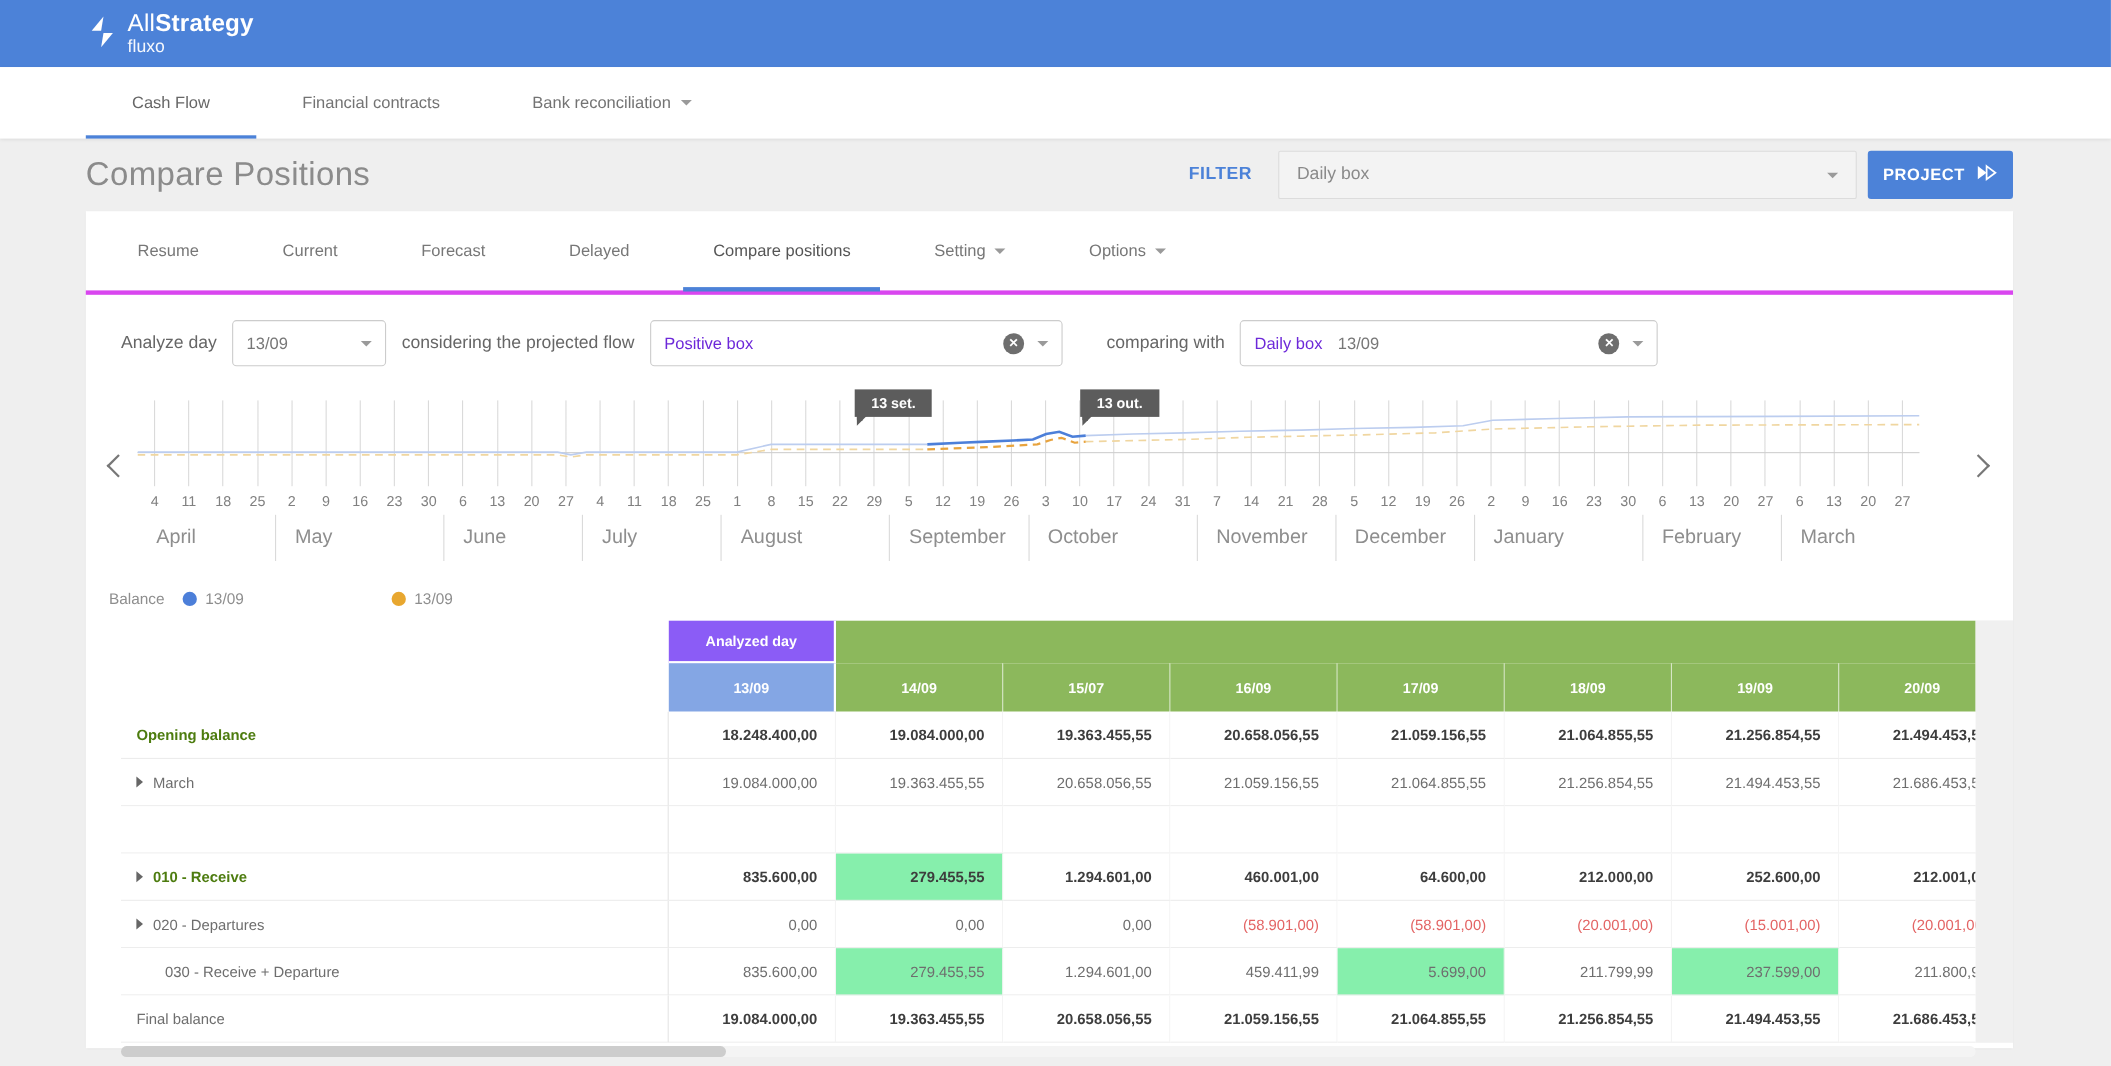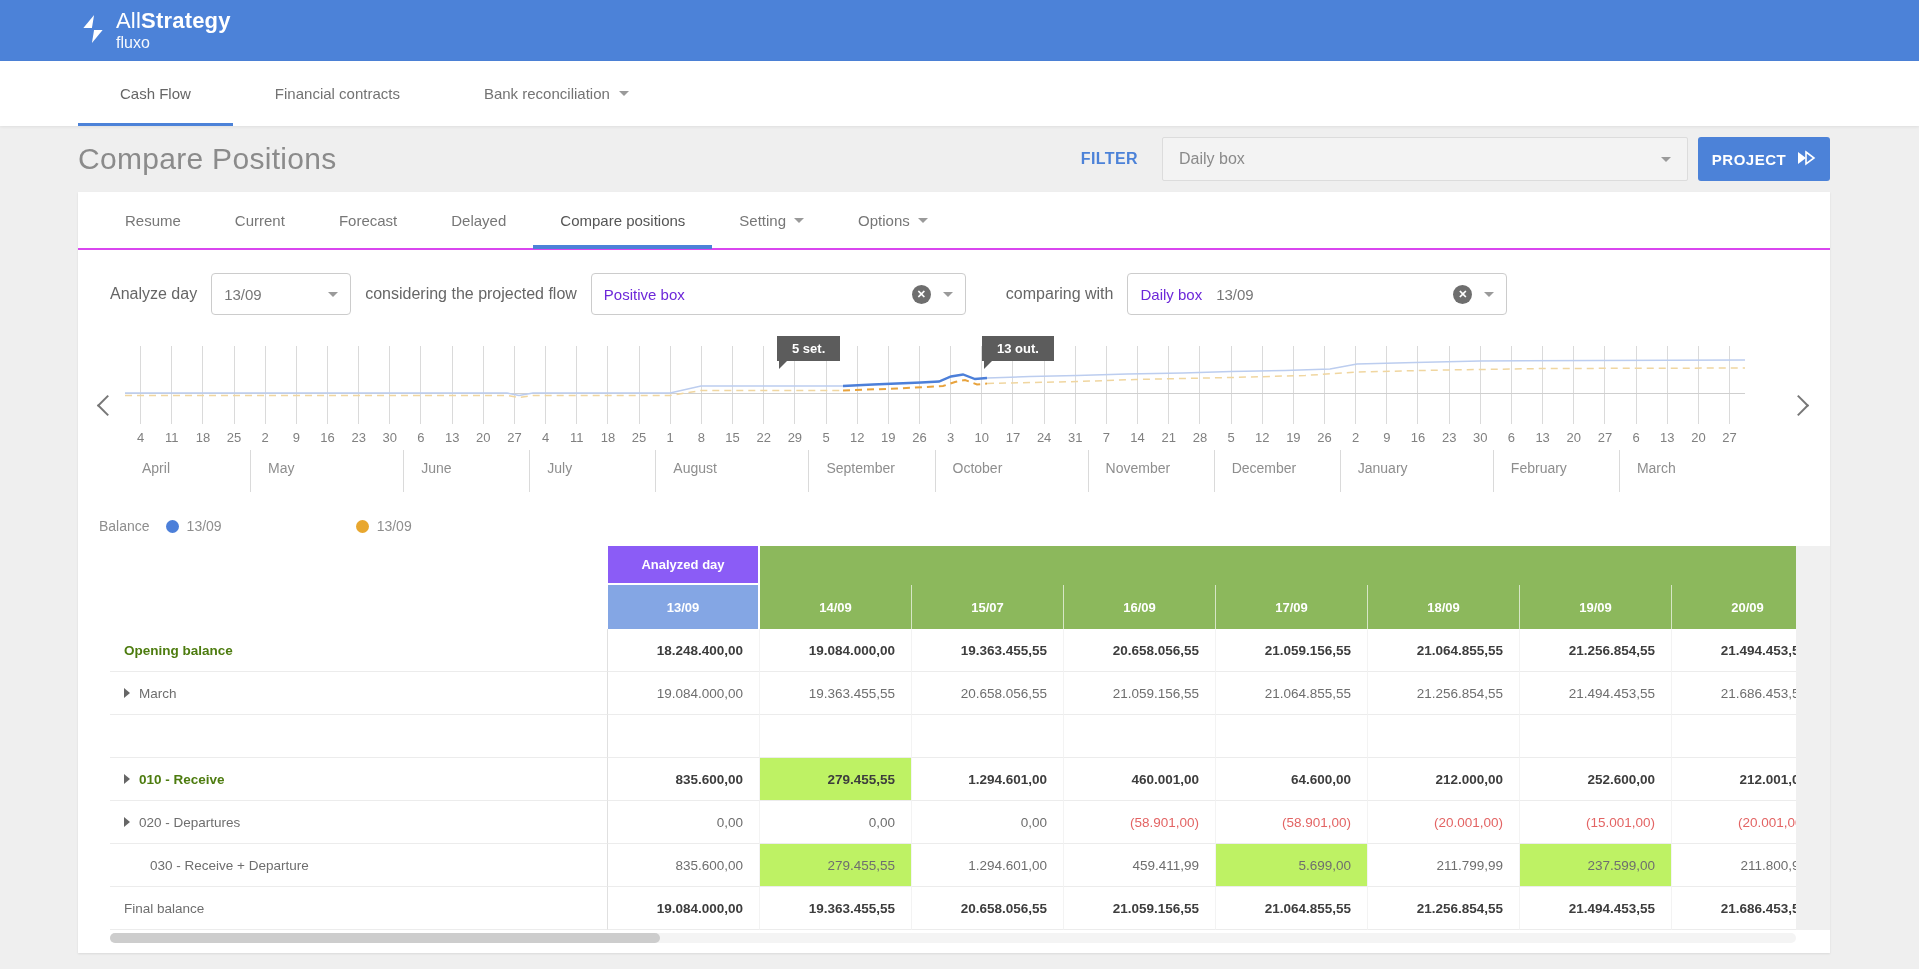--- a/index.html
+++ b/index.html
@@ -38,21 +38,21 @@
   .page-select .caret { margin-left:auto; }
   .project-btn { margin-left:10px; width:132px; height:44px; background:#4c82d8; color:#fff;
     border:none; border-radius:3px; font-size:15px; font-weight:bold; letter-spacing:.5px;
     display:flex; align-items:center; justify-content:center; gap:10px; cursor:pointer;
     font-family:"Liberation Sans", sans-serif; }
 
   
   .card { position:absolute; left:78px; top:192px; width:1752px; height:761px; background:#fff;
     box-shadow:0 1px 2px rgba(0,0,0,.09); }
 
-  .tabs { height:58px; display:flex; padding-left:20px; border-bottom:2px solid #d946ef; }
+  .tabs { height:76px; display:flex; padding-left:20px; border-bottom:4px solid #d946ef;gap:22px; }
   .tab { display:flex; align-items:center; gap:8px; padding:0 27px; font-size:15px;
     color:#777; cursor:pointer; position:relative; }
   .tab.active { color:#555; }
   .tab.active::after { content:''; position:absolute; left:0; right:0; bottom:-1px;
     height:4px; background:#4c82d8; }
 
   
   .filters { height:44px; margin:22px 0 0 32px; display:flex; align-items:center; }
   .f-label { font-size:16px; color:#666; }
   .select { height:42px; background:#fff; border:1px solid #ccc; border-radius:4px;
@@ -79,21 +79,21 @@
   .lines { position:absolute; inset:0; width:100%; height:100%; }
   .tooltip { position:absolute; top:-10px; height:25px; background:#5c5c5c; color:#fff;
     font-size:13px; font-weight:bold; line-height:25px; padding:0 15px; white-space:nowrap; }
   .tooltip::after { content:''; position:absolute; left:2px; bottom:-8px;
     border:5px solid transparent; border-top-color:#5c5c5c; border-left-color:#5c5c5c; }
   .tt-left { left:652px; }
   .tt-right { left:857px; }
   .day-row { display:flex; width:1620px; margin-left:47px; height:26px; align-items:center; }
   .day { flex:1; text-align:center; font-size:13px; color:#808080; }
   .month-row { display:flex; width:1620px; margin-left:47px; height:42px; }
-  .month { border-left:1px solid #dadada; padding:10px 0 0 17px; font-size:14px; color:#8e8e8e; }
+  .month { border-left:1px solid #dadada; padding:10px 0 0 17px; font-size:18px; color:#8e8e8e; }
   .month:first-child { border-left:none; }
   .chev { position:absolute; top:52px; width:15px; height:15px; border-left:2px solid #777;
     border-bottom:2px solid #777; cursor:pointer; }
   .chev-l { left:22px; transform:rotate(45deg); }
   .chev-r { right:24px; transform:rotate(225deg); }
 
   
   .legend { margin:26px 0 0 21px; display:flex; align-items:center; font-size:14px; color:#8e8e8e; }
   .lg-item { display:flex; align-items:center; gap:8px; margin-left:44px; }
   .lg-item:first-of-type { margin-left:16px; }
@@ -112,21 +112,21 @@
   .hblue  { background:#8b5cf6; border-right:2px solid #fff; border-bottom:2px solid #fff; }
   .hblue2 { background:#84a6e4; border-right:2px solid #fff; }
   .hgreen { background:#8cb85c; }
   .hgreen2{ background:#8cb85c; border-right:1px solid rgba(255,255,255,.65); }
   td { height:43px; font-size:13.5px; color:#6e6e6e; text-align:right; padding-right:16px;
     border-bottom:1px solid #ececec; border-right:1px solid #f3f3f3; background:#fff; }
   td.label { text-align:left; padding-left:14px; border-right:1px solid #e0e0e0; }
   td.indent { padding-left:40px; }
   tr.strongvals td.num { color:#3d3d3d; font-weight:bold; }
   td.label .lbl-strong { color:#4d7c0f; font-weight:bold; }
-  td.hl { background:#bef264;margin-top:34px; }
+  td.hl { background:#86efac;margin-top:34px; }
   td.neg { color:#e36464; }
   .rowarrow { display:inline-block; width:0; height:0; border-top:5px solid transparent;
     border-bottom:5px solid transparent; border-left:6px solid #666; margin-right:9px;
     cursor:pointer; }
   .side-strip { width:34px; background:#f0f0f0; }
 
   
   .scrollbar { margin:3px 0 0 32px; width:1686px; height:10px; position:relative;
     background:#f4f4f4; border-radius:5px; }
   .thumb { position:absolute; left:0; top:0; width:550px; height:10px; background:#cdcdcd;
@@ -291,21 +291,21 @@
         </div>
       <div class="baseline"></div>
       <svg class="lines" viewBox="0 0 1620 78" preserveAspectRatio="none">
         <path d="M0,47 L382,47 L394,49.5 L408,47 L545,47 L576,40 L718,40" fill="none" stroke="#bccdef" stroke-width="1.5"></path>
         <path d="M862,32 L905,30.5 L952,29.5 L1002,28 L1058,27 L1106,25.5 L1160,24.5 L1205,23 L1232,18 L1290,16.5 L1355,15 L1620,14" fill="none" stroke="#bccdef" stroke-width="1.5"></path>
         <path d="M0,49.5 L382,49.5 L394,51.5 L408,49.5 L545,49.5 L576,44.5 L718,44.5" fill="none" stroke="#f0d6a0" stroke-width="1.5" stroke-dasharray="7 5"></path>
         <path d="M862,37.5 L952,35.5 L1010,33.5 L1106,31.5 L1180,29.5 L1232,26 L1320,24 L1420,22.5 L1620,22" fill="none" stroke="#f0d6a0" stroke-width="1.5" stroke-dasharray="7 5"></path>
         <path d="M718,40 L748,38.5 L772,37.5 L796,36.5 L814,35.5 L826,30.5 L838,28.5 L850,33 L862,32" fill="none" stroke="#4c7fd9" stroke-width="2.4"></path>
         <path d="M718,44.5 L772,42.5 L800,41 L818,40 L830,36 L840,34 L852,38.5 L862,37.5" fill="none" stroke="#e8a33d" stroke-width="2" stroke-dasharray="7 5"></path>
       </svg>
-      <div class="tooltip tt-left">5 set.</div>
+      <div class="tooltip tt-left">13 set.</div>
       <div class="tooltip tt-right">13 out.</div>
     </div>
     <div class="day-row" id="dayRow">
         <div class="day">4</div>
         <div class="day">11</div>
         <div class="day">18</div>
         <div class="day">25</div>
         <div class="day">2</div>
         <div class="day">9</div>
         <div class="day">16</div>

